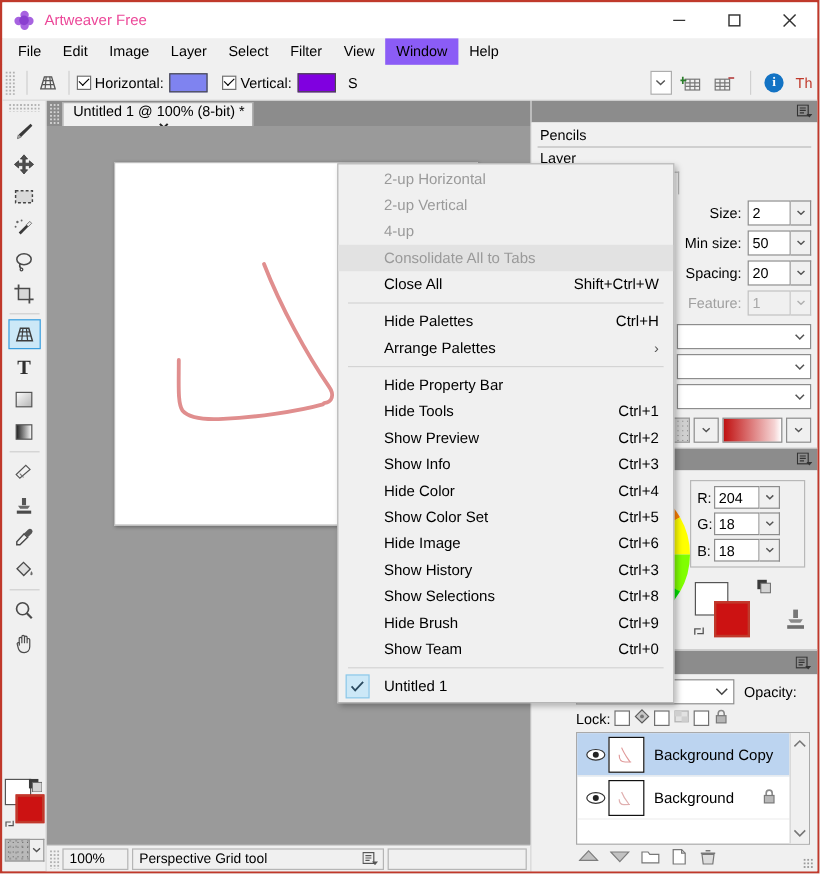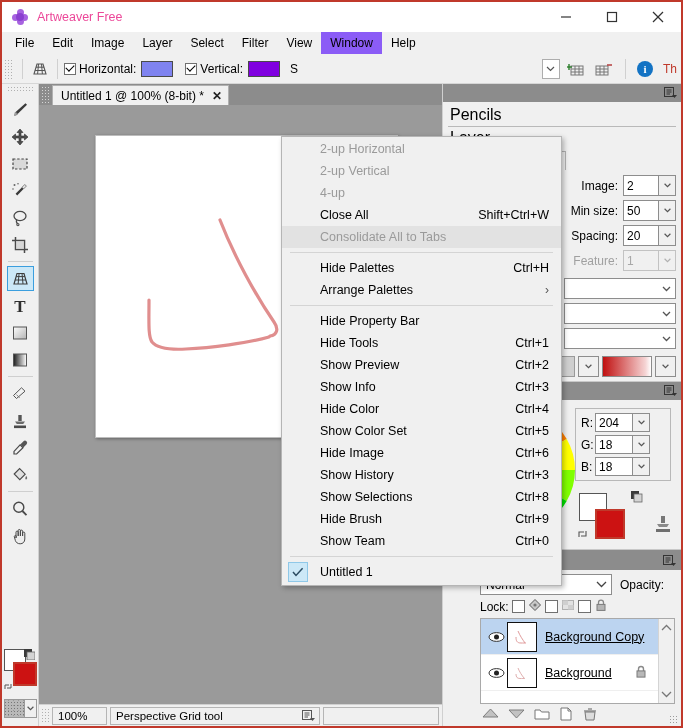--- a/index.html
+++ b/index.html
@@ -125,21 +125,21 @@
      display:flex;align-items:center;justify-content:center;}
 
   
   .docarea{flex:1 1 auto;display:flex;flex-direction:column;min-width:0;background:#f0f0f0;}
   .tabstrip{height:21px;flex:0 0 21px;background:#8c8c8c;display:flex;align-items:flex-end;
      position:relative;}
   .tabgrip{width:9px;height:18px;margin:0 2px 1px 2px;
     background-image:radial-gradient(#d5d5d5 40%, transparent 41%);
     background-size:3px 3px;}
   .doctab{height:20px;background:#f0f0f0;display:flex;align-items:center;
-    padding:0 6px 0 8px;font-size:12px;border:1px solid #b0b0b0;border-bottom:none;}
+    padding:0 6px 0 8px;font-size:12px;border:1px solid #b0b0b0;border-bottom:none;flex-direction:column;}
   .tabclose{margin-left:8px;font-size:12px;color:#222;font-weight:bold;}
   .canvaswrap{flex:1 1 auto;background:#9a9a9a;position:relative;overflow:hidden;}
   .canvas{
     position:absolute;left:56px;top:30px;width:303px;height:303px;
     background:#fff;border:1px solid #bdbdbd;
     box-shadow:1px 1px 3px rgba(0,0,0,.35);
   }
   .canvas svg{display:block;}
   .statusbar{height:22px;flex:0 0 22px;background:#f0f0f0;display:flex;align-items:center;
      border-top:1px solid #d0d0d0;}
@@ -158,21 +158,21 @@
   .pal-header{height:18px;background:#8c8c8c;display:flex;align-items:center;
      justify-content:flex-end;padding-right:4px;flex:0 0 18px;}
   .pal-tabs{height:20px;background:#8c8c8c;display:flex;align-items:flex-end;flex:0 0 20px;}
   .pal-tab{height:19px;padding:0 8px;display:flex;align-items:center;font-size:12px;
     background:#8c8c8c;color:#000;}
   .pal-tab.on{background:#f0f0f0;font-weight:bold;}
   .menuglyph{width:13px;height:12px;}
 
   
   .brushpal{background:#f0f0f0;padding:3px 5px 4px 5px;border-bottom:1px solid #c8c8c8;}
-  .brush-cat{font-size:16px;padding:1px 0 1px 2px;}
+  .brush-cat{font-size:12px;padding:1px 0 1px 2px;}
   .brush-catline{height:1px;background:#b9b9b9;margin:1px 0 1px 0;}
   .brushtabs{display:flex;margin-top:3px;}
   .btab{height:19px;padding:0 7px;display:flex;align-items:center;font-size:12px;
     background:#d8d8d8;border:1px solid #b3b3b3;border-bottom:none;margin-right:1px;}
   .btab.on{background:#f0f0f0;}
   .bgrid{display:flex;padding-top:5px;}
   .bleft{width:78px;}
   .bright{flex:1 1 auto;}
   .frow{display:flex;align-items:center;justify-content:flex-end;margin-bottom:4px;height:21px;}
   .flabel{font-size:12px;margin-right:5px;white-space:nowrap;}
@@ -224,21 +224,21 @@
   .lp-lock{display:flex;align-items:center;padding:1px 6px 3px 6px;gap:3px;font-size:12px;}
   .lockchk{width:13px;height:13px;border:1px solid #707070;background:#fff;}
   .layerlist{margin:0 6px;border:1px solid #a9a9a9;background:#fff;flex:1 1 auto;display:flex;min-height:0;}
   .ll-items{flex:1 1 auto;min-width:0;}
   .ll-scroll{width:16px;flex:0 0 16px;background:#f0f0f0;border-left:1px solid #d4d4d4;
      display:flex;flex-direction:column;justify-content:space-between;align-items:center;padding:2px 0;}
   .layerrow{height:36px;display:flex;align-items:center;padding:0 4px;border-bottom:1px solid #efefef;}
   .layerrow.sel{background:#bcd4f0;}
   .eye{width:22px;display:flex;align-items:center;justify-content:center;}
   .thumb{width:30px;height:30px;border:1px solid #111;background:#fff;margin-right:8px;}
-  .lname{font-size:12.5px;flex:1 1 auto;text-decoration:underline;}
+  .lname{font-size:12.5px;flex:1 1 auto;}
   .lp-bottom{height:22px;flex:0 0 22px;display:flex;align-items:center;gap:9px;padding-left:8px;position:relative;}
   .resizegrip{position:absolute;right:3px;bottom:2px;width:9px;height:9px;
     background-image:radial-gradient(#9a9a9a 40%,transparent 41%);background-size:3px 3px;}
 
   
   .dropdown{
     position:absolute;left:279px;top:52px;width:281px;
     background:#f0f0f0;border:1px solid #b5b5b5;
     box-shadow:2px 2px 5px rgba(0,0,0,.28);
     z-index:200;padding:1px 0 2px 0;
@@ -584,21 +584,21 @@
               </div>
             </div>
             <div class="frow" style="justify-content:flex-start"></div>
             <div class="frow" style="justify-content:flex-start">
               <span class="bigchk"></span>
             </div>
             <div class="frow" style="justify-content:flex-start"></div>
           </div>
           <div class="bright">
             <div class="frow">
-              <span class="flabel">Image:</span>
+              <span class="flabel">Size:</span>
               <span class="fspin">
                 <input value="2" style="">
                 <span class="sp">
                   <svg width="7" height="5">
                       <polyline points="0.6,0.8 3.5,3.6 6.4,0.8" fill="none" stroke="#555" stroke-width="1.2"></polyline>
                     </svg>
                 </span>
               </span>
             </div>
             <div class="frow">
@@ -925,26 +925,26 @@
     <div class="dropdown">
       <div class="mi dis">
         <span>2-up Horizontal</span>
       </div>
       <div class="mi dis">
         <span>2-up Vertical</span>
       </div>
       <div class="mi dis">
         <span>4-up</span>
       </div>
+      <div class="mi dis hl">
+        <span>Consolidate All to Tabs</span>
+      </div>
       <div class="mi">
         <span>Close All</span>
         <span class="acc">Shift+Ctrl+W</span>
-      </div>
-      <div class="mi dis hl">
-        <span>Consolidate All to Tabs</span>
       </div>
       <div class="mi-sep"></div>
       <div class="mi">
         <span>Hide Palettes</span>
         <span class="acc">Ctrl+H</span>
       </div>
       <div class="mi">
         <span>Arrange Palettes</span>
         <span class="sub">›</span>
       </div>

